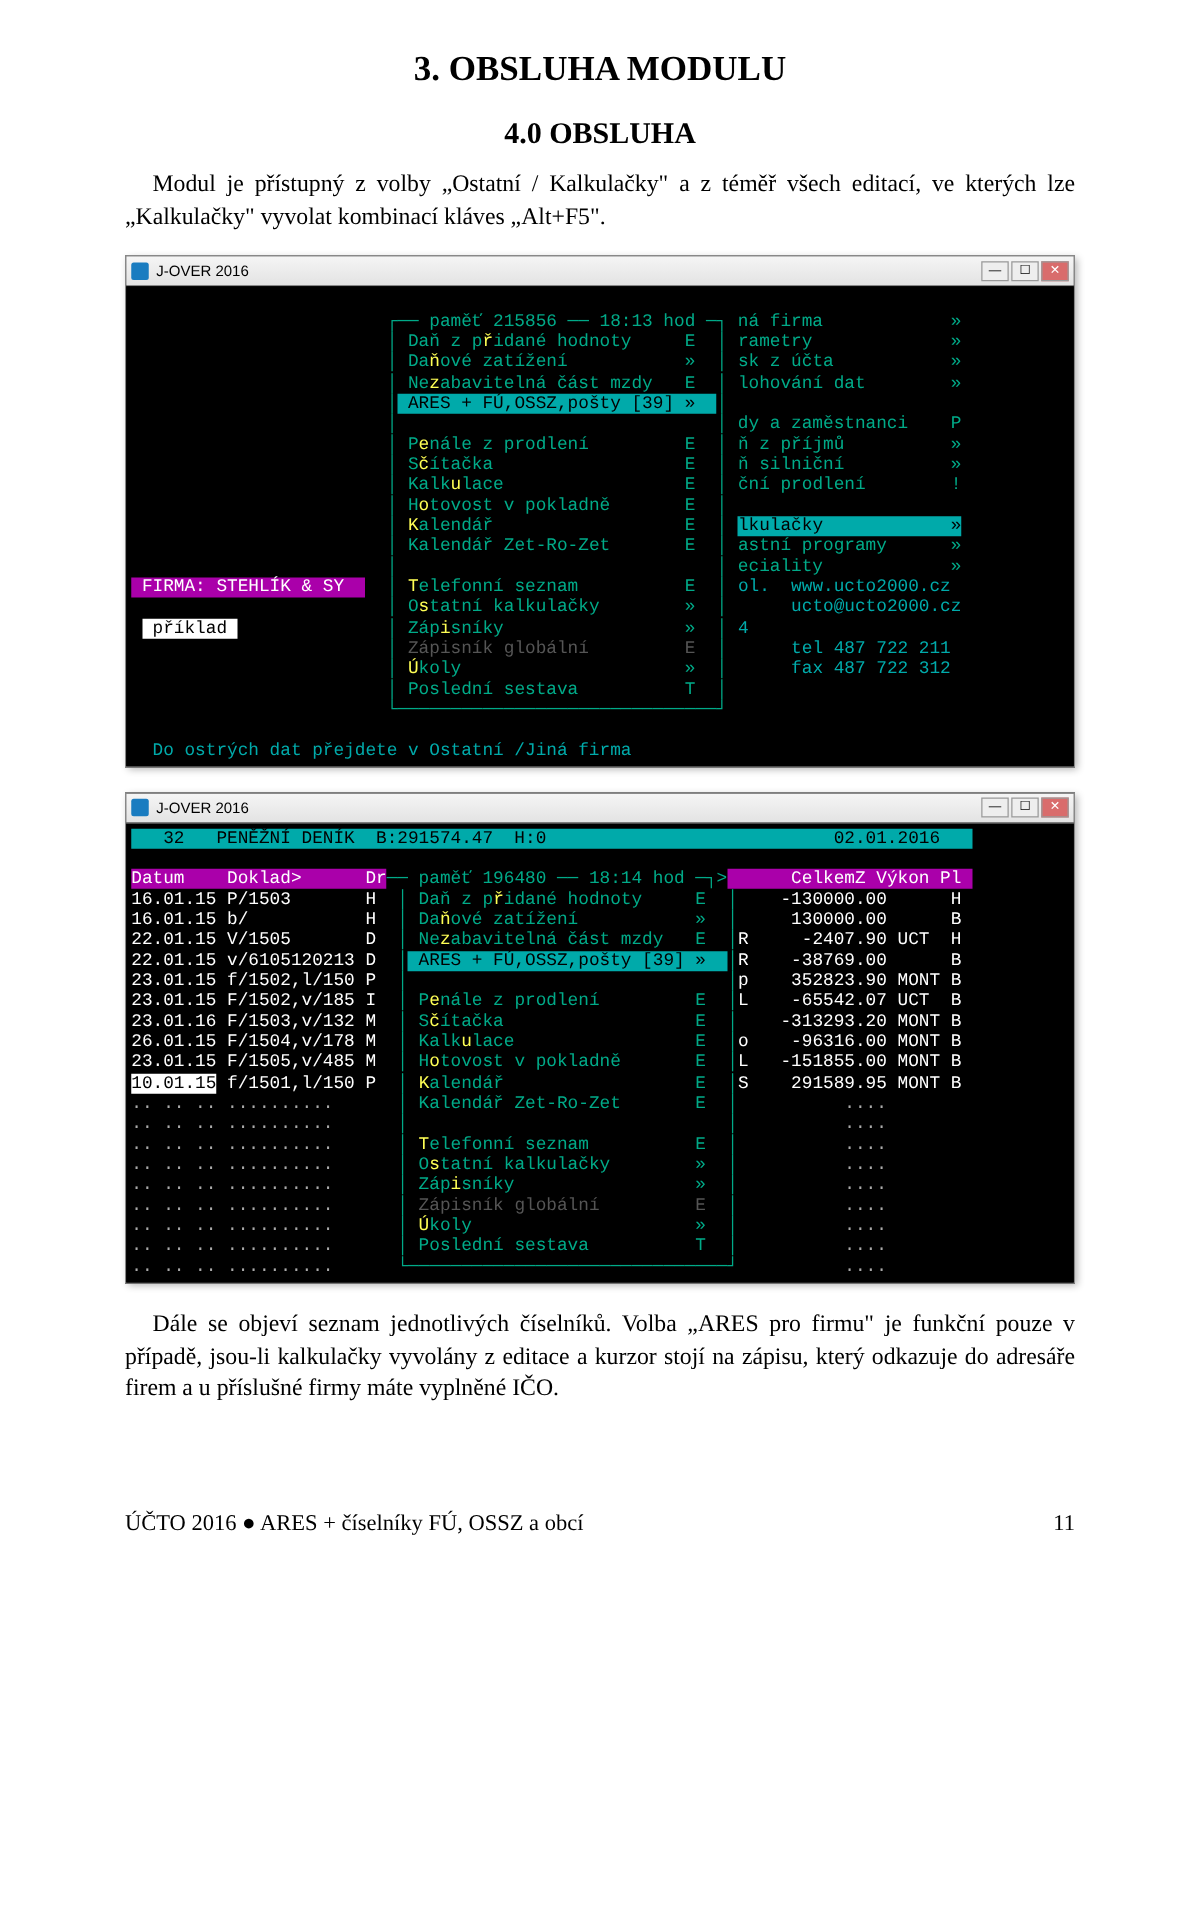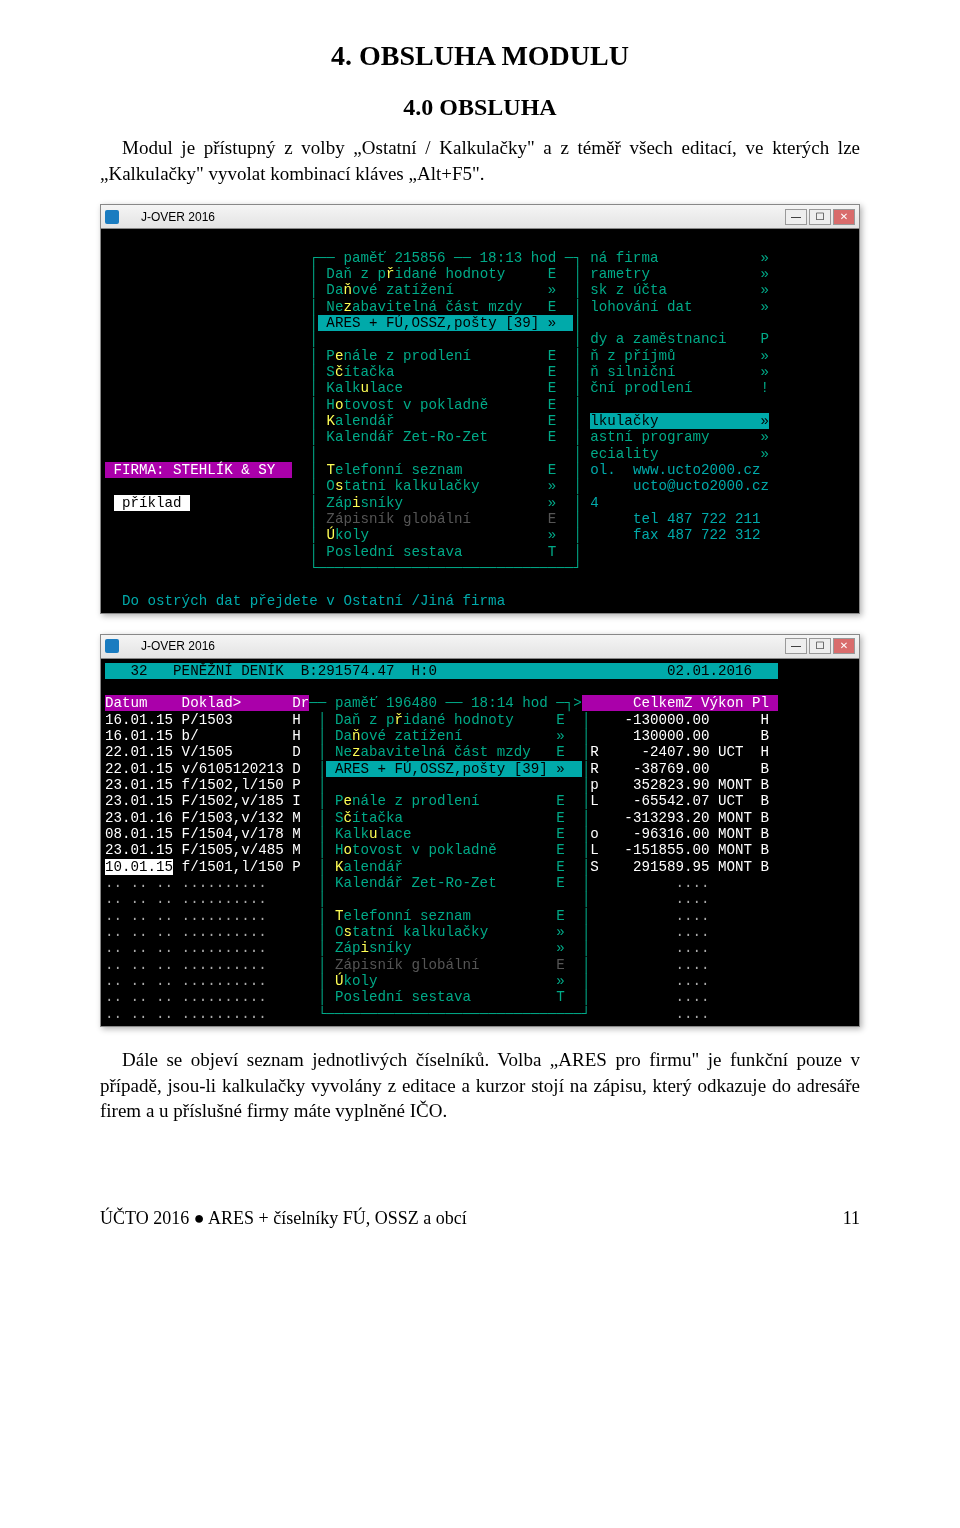--- a/index.html
+++ b/index.html
@@ -39,21 +39,21 @@
     background: linear-gradient(#f5f5f5,#e3e3e3);
     height: 24px;
     display: flex;
     align-items: center;
     justify-content: space-between;
     padding: 0 4px;
     border-bottom: 1px solid #888;
     font-family: "Segoe UI", Arial, sans-serif;
     font-size: 12px;
   }
-  .titlebar-left { display: flex; align-items: center; gap: 22px;}
+  .titlebar-left { display: flex; align-items: center; gap: 6px;}
   .titlebar-icon {
     width:14px;height:14px;background:#1a7cc0;display:inline-block;border-radius:2px;
   }
   .winbtns { display:flex; gap:2px; }
   .winbtn {
     width:22px;height:16px;border:1px solid #999;background:#eee;display:flex;align-items:center;justify-content:center;font-size:10px;line-height:1;
   }
   .winbtn.close { background:#d96c6c; color:#fff;}
   .dos-content {
     font-family: "Consolas","Courier New",monospace;
@@ -79,21 +79,21 @@
   .footer-row {
     display:flex;justify-content:space-between;align-items:flex-end;
     margin-top: 84px;
     font-size: 18px;
   }
   .footer-left { font-family:"Times New Roman",serif;}
 </style>
 </head>
 <body>
 
-<h1 class="title">4. OBSLUHA MODULU</h1>
+<h1 class="title">3. OBSLUHA MODULU</h1>
 <h2 class="subtitle">4.0 OBSLUHA</h2>
 <p class="body-text indent">Modul je přístupný z volby „Ostatní / Kalkulačky" a z téměř všech editací, ve kterých lze „Kalkulačky" vyvolat kombinací kláves „Alt+F5".</p>
 
 <div class="dos-window w1">
   <div class="titlebar">
     <div class="titlebar-left">
       <span class="titlebar-icon"></span>
       <span>J-OVER 2016</span>
     </div>
     <div class="winbtns">
@@ -143,21 +143,21 @@
   <div class="dos-content" id="dos2"><span class="hl-cyanbg">   32   PENĚŽNÍ DENÍK  B:291574.47  H:0                           02.01.2016   </span>
 
 <span class="hl-magentabg">Datum    Doklad&gt;      Dr</span><span class="hl-dcyan">── paměť 196480 ── 18:14 hod ─┐&gt;</span><span class="hl-magentabg">      CelkemZ Výkon Pl </span>
 <span class="hl-white">16.01.15 P/1503       H </span> │<span class="hl-dcyan"> Daň z p<span class="hl-yellow">ř</span>idané hodnoty     E  </span>│<span class="hl-white">    -130000.00      H </span>
 <span class="hl-white">16.01.15 b/           H </span> │<span class="hl-dcyan"> Da<span class="hl-yellow">ň</span>ové zatížení           »  </span>│<span class="hl-white">     130000.00      B </span>
 <span class="hl-white">22.01.15 V/1505       D </span> │<span class="hl-dcyan"> Ne<span class="hl-yellow">z</span>abavitelná část mzdy   E  </span>│<span class="hl-white">R     -2407.90 UCT  H </span>
 <span class="hl-white">22.01.15 v/6105120213 D </span> │<span class="hl-cyanbg"> ARES + FÚ,OSSZ,pošty [39] »  </span>│<span class="hl-white">R    -38769.00      B </span>
 <span class="hl-white">23.01.15 f/1502,l/150 P </span> │                              │<span class="hl-white">p    352823.90 MONT B </span>
 <span class="hl-white">23.01.15 F/1502,v/185 I </span> │<span class="hl-dcyan"> P<span class="hl-yellow">e</span>nále z prodlení         E  </span>│<span class="hl-white">L    -65542.07 UCT  B </span>
 <span class="hl-white">23.01.16 F/1503,v/132 M </span> │<span class="hl-dcyan"> S<span class="hl-yellow">č</span>ítačka                  E  </span>│<span class="hl-white">    -313293.20 MONT B </span>
-<span class="hl-white">08.01.15 F/1504,v/178 M </span> │<span class="hl-dcyan"> Kalk<span class="hl-yellow">u</span>lace                 E  </span>│<span class="hl-white">o    -96316.00 MONT B </span>
+<span class="hl-white">26.01.15 F/1504,v/178 M </span> │<span class="hl-dcyan"> Kalk<span class="hl-yellow">u</span>lace                 E  </span>│<span class="hl-white">o    -96316.00 MONT B </span>
 <span class="hl-white">23.01.15 F/1505,v/485 M </span> │<span class="hl-dcyan"> H<span class="hl-yellow">o</span>tovost v pokladně       E  </span>│<span class="hl-white">L   -151855.00 MONT B </span>
 <span class="hl-whitebg">10.01.15</span> <span class="hl-white">f/1501,l/150 P </span> │<span class="hl-dcyan"> <span class="hl-yellow">K</span>alendář                  E  </span>│<span class="hl-white">S    291589.95 MONT B </span>
 <span class="hl-gray">.. .. .. ..........     </span> │<span class="hl-dcyan"> Kalendář Zet-Ro-Zet       E  </span>│<span class="hl-gray">          ....        </span>
 <span class="hl-gray">.. .. .. ..........     </span> │                              │<span class="hl-gray">          ....        </span>
 <span class="hl-gray">.. .. .. ..........     </span> │<span class="hl-dcyan"> <span class="hl-yellow">T</span>elefonní seznam          E  </span>│<span class="hl-gray">          ....        </span>
 <span class="hl-gray">.. .. .. ..........     </span> │<span class="hl-dcyan"> O<span class="hl-yellow">s</span>tatní kalkulačky        »  </span>│<span class="hl-gray">          ....        </span>
 <span class="hl-gray">.. .. .. ..........     </span> │<span class="hl-dcyan"> Záp<span class="hl-yellow">i</span>sníky                 »  </span>│<span class="hl-gray">          ....        </span>
 <span class="hl-gray">.. .. .. ..........     </span> │<span class="hl-dim"> Zápisník globální         E  </span>│<span class="hl-gray">          ....        </span>
 <span class="hl-gray">.. .. .. ..........     </span> │<span class="hl-dcyan"> <span class="hl-yellow">Ú</span>koly                     »  </span>│<span class="hl-gray">          ....        </span>
 <span class="hl-gray">.. .. .. ..........     </span> │<span class="hl-dcyan"> Poslední sestava          T  </span>│<span class="hl-gray">          ....        </span>

